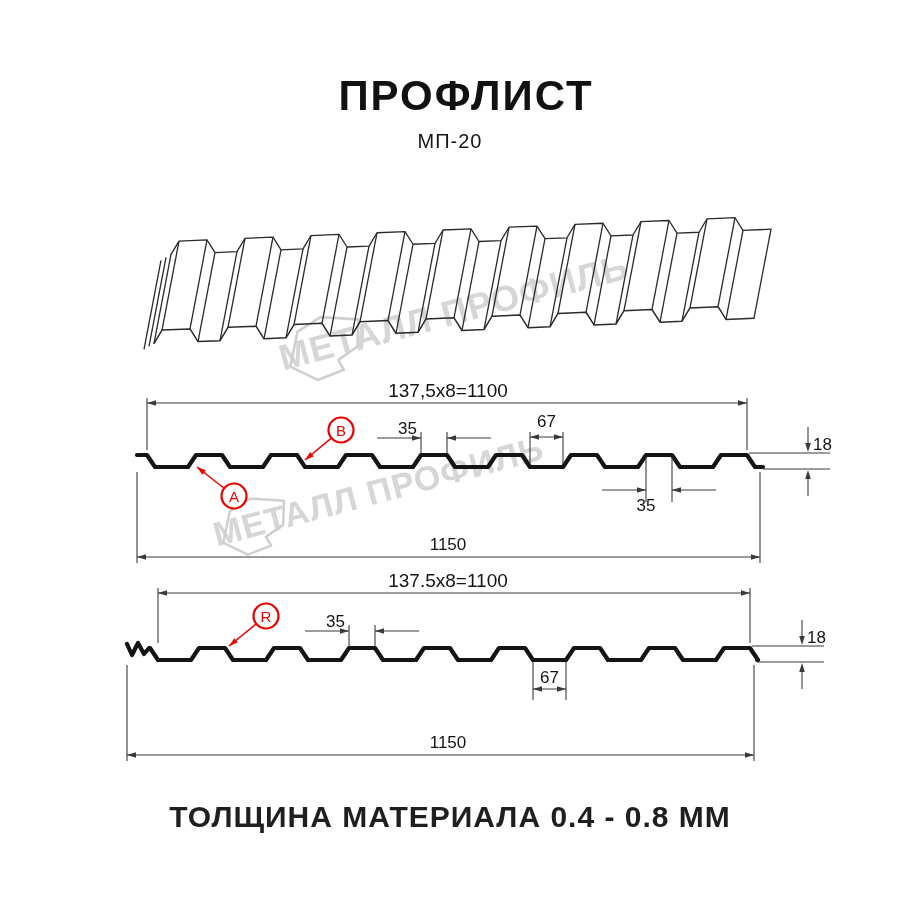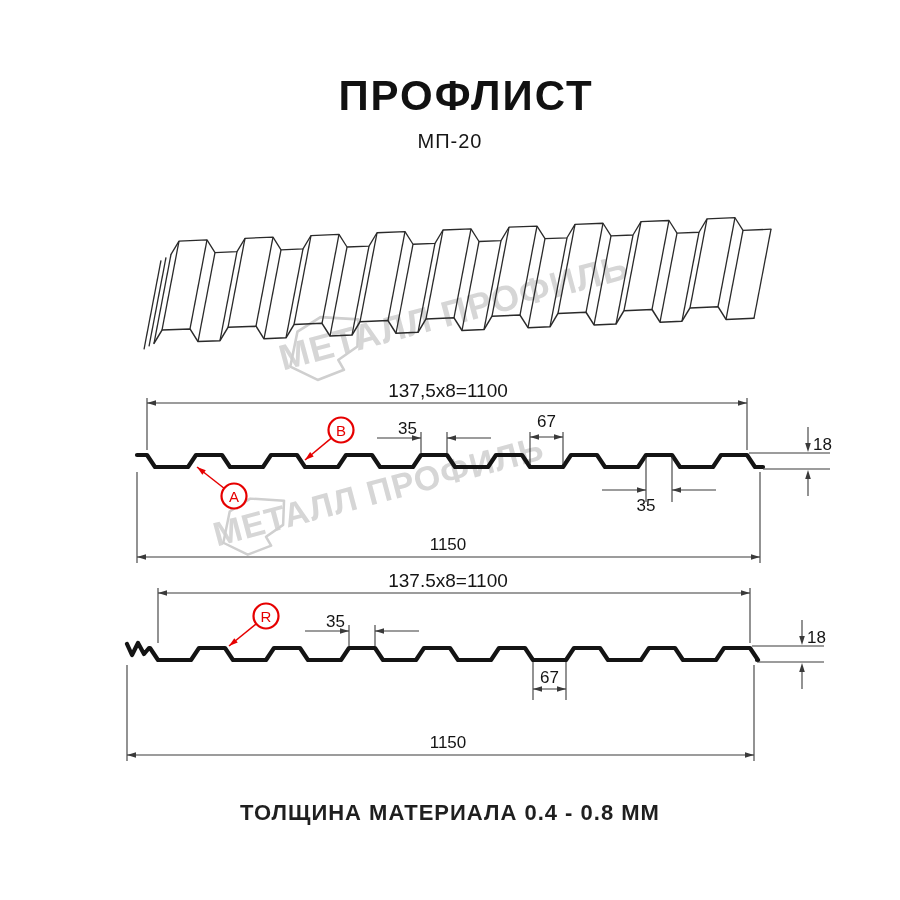--- a/index.html
+++ b/index.html
@@ -3,21 +3,21 @@
 <meta charset="utf-8">
 <style>
   html,body{margin:0;padding:0;background:#fff;}
   .page{position:relative;width:900px;height:900px;background:#fff;overflow:hidden;
         font-family:"Liberation Sans",sans-serif;}
   .title{position:absolute;top:72px;left:16px;width:900px;text-align:center;
          font-size:42px;font-weight:bold;letter-spacing:2px;color:#111;}
   .subtitle{position:absolute;top:130px;left:0;width:900px;text-align:center;
          font-size:20px;font-weight:400;letter-spacing:1px;color:#161616;}
   .footer-note{position:absolute;top:800px;left:0;width:900px;text-align:center;
-         font-size:22px;font-weight:600;letter-spacing:1px;color:#1f1f1f;}
+         font-size:30px;font-weight:600;letter-spacing:1px;color:#1f1f1f;}
   .watermark{position:absolute;display:flex;align-items:center;gap:14px;
          transform:rotate(-15deg);transform-origin:0 50%;pointer-events:none;}
   .wm-text{font-size:36px;font-weight:bold;letter-spacing:1px;color:#d6d6d6;white-space:nowrap;}
   .wm2 .wm-text{font-size:34px;}
   svg{position:absolute;overflow:visible;}
   .dimtxt{fill:#141414;font-family:"Liberation Sans",sans-serif;}
   .redtxt{fill:#e60000;font-family:"Liberation Sans",sans-serif;}
 </style>
 </head>
 <body>

